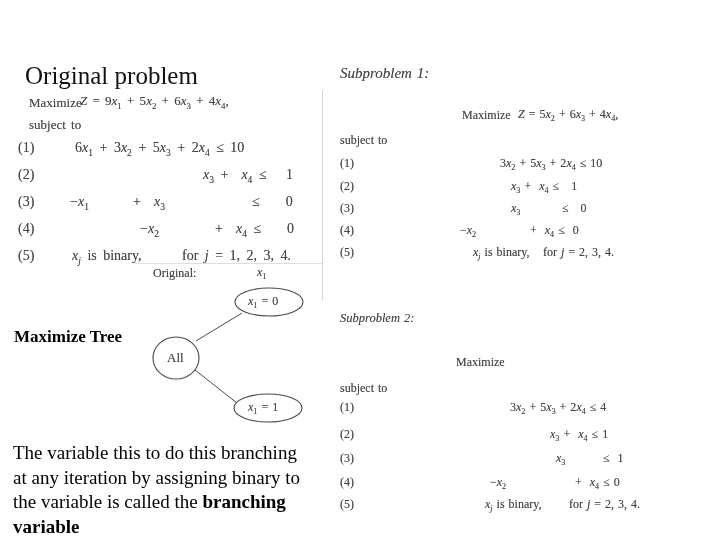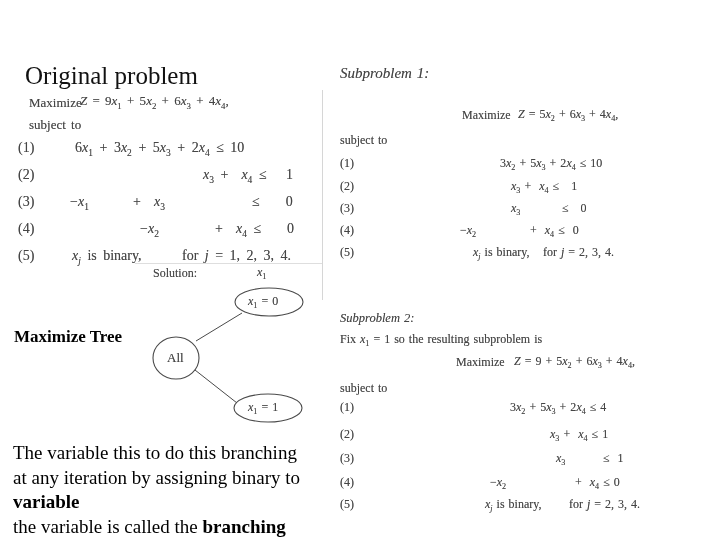--- a/index.html
+++ b/index.html
@@ -50,41 +50,41 @@
   <span class="pos scan t14" style="left:140px;top:221px">−<i>x</i><sub>2</sub></span>
   <span class="pos scan t14" style="left:215px;top:221px">+  <i>x</i><sub>4</sub> ≤    0</span>
 
   <span class="pos scan t14" style="left:18px;top:248px">(5)</span>
   <span class="pos scan t14" style="left:72px;top:248px"><i>x</i><sub><i>j</i></sub> is binary,</span>
   <span class="pos scan t14" style="left:182px;top:248px">for <i>j</i> = 1, 2, 3, 4.</span>
 
   <div class="vline" style="left:322px;top:90px;height:210px"></div>
   <div class="hline" style="left:135px;top:263px;width:187px"></div>
 
-  <span class="pos scan t12" style="left:153px;top:266px">Solution:</span>
+  <span class="pos scan t12" style="left:153px;top:266px">Original:</span>
   <span class="pos scan t12" style="left:257px;top:265px"><i>x</i><sub>1</sub></span>
 
   <svg width="200" height="175" style="left:130px;top:260px">
     <line x1="66" y1="81" x2="112" y2="53" stroke="#4a4a4a" stroke-width="1"></line>
     <line x1="65" y1="110" x2="107" y2="143" stroke="#4a4a4a" stroke-width="1"></line>
     <ellipse cx="139" cy="42" rx="34" ry="14" fill="none" stroke="#4a4a4a" stroke-width="1.1"></ellipse>
     <ellipse cx="46" cy="98" rx="23" ry="21" fill="none" stroke="#4a4a4a" stroke-width="1.1"></ellipse>
     <ellipse cx="138" cy="148" rx="34" ry="14" fill="none" stroke="#4a4a4a" stroke-width="1.1"></ellipse>
   </svg>
   <span class="pos scan" style="left:167px;top:350px;font-size:13px">All</span>
   <span class="pos scan t12" style="left:248px;top:294px"><i>x</i><sub>1</sub> = 0</span>
   <span class="pos scan t12" style="left:248px;top:400px"><i>x</i><sub>1</sub> = 1</span>
 
   <span class="pos heading-bold" style="left:14px;top:327px">Maximize Tree</span>
 
   <div class="note-block">
     <div><span>The variable this to do this branching</span></div>
     <div><span>at any iteration by assigning binary to</span></div>
+    <div><span>the variable is called the </span><b>branching</b></div>
     <div><b>variable</b></div>
-    <div><span>the variable is called the </span><b>branching</b></div>
   </div>
 
   <span class="pos scan t12 it" style="left:340px;top:65px;font-size:15px">Subproblem 1:</span>
   <span class="pos scan t12" style="left:462px;top:108px">Maximize</span>
   <span class="pos scan t12" style="left:518px;top:107px"><i>Z</i> = 5<i>x</i><sub>2</sub> + 6<i>x</i><sub>3</sub> + 4<i>x</i><sub>4</sub>,</span>
   <span class="pos scan t12" style="left:340px;top:133px">subject to</span>
 
   <span class="pos scan t12" style="left:340px;top:156px">(1)</span>
   <span class="pos scan t12" style="left:500px;top:156px">3<i>x</i><sub>2</sub> + 5<i>x</i><sub>3</sub> + 2<i>x</i><sub>4</sub> ≤ 10</span>
 
@@ -97,23 +97,21 @@
 
   <span class="pos scan t12" style="left:340px;top:223px">(4)</span>
   <span class="pos scan t12" style="left:460px;top:223px">−<i>x</i><sub>2</sub></span>
   <span class="pos scan t12" style="left:530px;top:223px">+  <i>x</i><sub>4</sub> ≤  0</span>
 
   <span class="pos scan t12" style="left:340px;top:245px">(5)</span>
   <span class="pos scan t12" style="left:473px;top:245px"><i>x</i><sub><i>j</i></sub> is binary,</span>
   <span class="pos scan t12" style="left:543px;top:245px">for <i>j</i> = 2, 3, 4.</span>
 
   <span class="pos scan t12 it" style="left:340px;top:311px;font-size:12.5px">Subproblem 2:</span>
-  <span class="pos scan t12" style="left:340px;top:332px">Fix <i>x</i><sub>1</sub> = 1 so the resulting subproblem is</span>
   <span class="pos scan t12" style="left:456px;top:355px">Maximize</span>
-  <span class="pos scan t12" style="left:514px;top:354px"><i>Z</i> = 9 + 5<i>x</i><sub>2</sub> + 6<i>x</i><sub>3</sub> + 4<i>x</i><sub>4</sub>,</span>
   <span class="pos scan t12" style="left:340px;top:381px">subject to</span>
 
   <span class="pos scan t12" style="left:340px;top:400px">(1)</span>
   <span class="pos scan t12" style="left:510px;top:400px">3<i>x</i><sub>2</sub> + 5<i>x</i><sub>3</sub> + 2<i>x</i><sub>4</sub> ≤ 4</span>
 
   <span class="pos scan t12" style="left:340px;top:427px">(2)</span>
   <span class="pos scan t12" style="left:550px;top:427px"><i>x</i><sub>3</sub> +  <i>x</i><sub>4</sub> ≤ 1</span>
 
   <span class="pos scan t12" style="left:340px;top:451px">(3)</span>
   <span class="pos scan t12" style="left:556px;top:451px"><i>x</i><sub>3</sub></span>

